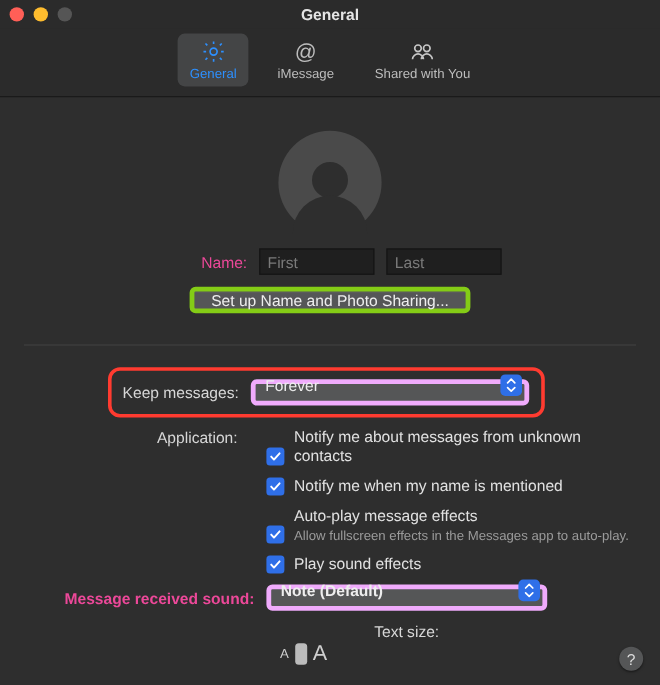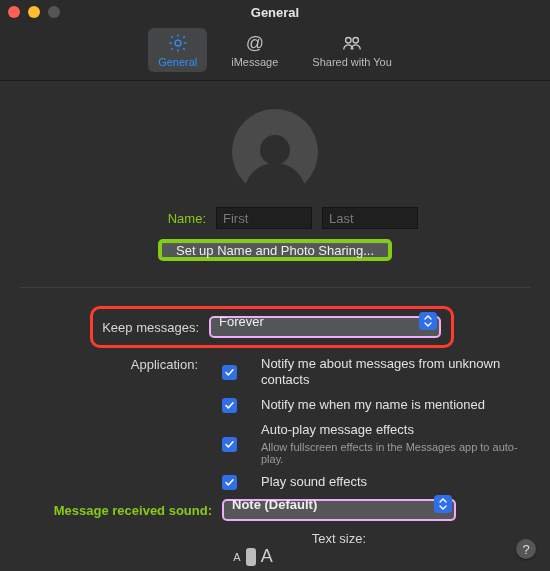--- a/index.html
+++ b/index.html
@@ -58,21 +58,21 @@
     content: ""; position: absolute; left: 50%; top: 26px;
     width: 30px; height: 30px; border-radius: 50%; background: #2e2e2e;
     transform: translateX(-50%);
   }
   .avatar::after {
     content: ""; position: absolute; left: 50%; bottom: 0;
     width: 62px; height: 32px; background: #2e2e2e;
     border-radius: 32px 32px 0 0; transform: translateX(-50%);
   }
   .row { display: flex; align-items: center; margin-bottom: 10px; }
-  .row .label { width: 196px; text-align: right; padding-right: 10px; color: #84cc16; }
+  .row .label { width: 196px; text-align: right; padding-right: 10px; color: #ec4899; }
   .row .field { flex: 1; display: flex; gap: 10px; align-items: center; }
   input.text {
     background: #1f1f1f; border: 1px solid #141414; color: #ddd;
     height: 22px; border-radius: 0; padding: 0 6px; font-size: 13px;
     width: 96px;
   }
   input.text::placeholder { color: #7a7a7a; }
   .btn {
     background: #555657; color: #eee; border: 4px solid #84cc16;
     border-radius: 5px; height: 22px; padding: 0 14px; font-size: 13px;
@@ -84,35 +84,35 @@
   .highlight {
     position: relative;
     border: 3px solid #ff3b30; border-radius: 10px;
     padding: 7px 10px 7px 0; margin: 0 76px 8px 70px;
     display: flex; align-items: center;
   }
   .highlight .label { width: 116px; text-align: right; padding-right: 10px; }
   
   .select {
     flex: 1; height: 22px; background: #555657;
-    border: 2px solid #f0abfc; border-radius: 5px;
+    border: 4px solid #f0abfc; border-radius: 5px;
     display: flex; align-items: center; justify-content: space-between;
     padding: 0 2px 12px 8px; color: #eee; font-size: 13px;
   }
   .stepper {
     width: 18px; height: 18px; border-radius: 4px;
     background: #2f6fe8; display: flex; flex-direction: column;
     align-items: center; justify-content: center;
   }
   .stepper svg { display: block; }
   
   .chkrow { display: flex; align-items: flex-start; margin-bottom: 9px; }
   .chkrow .label { width: 202px; text-align: right; padding-right: 24px; padding-top: 1px; }
   .chkcol { flex: 1; display: flex; flex-direction: column; gap: 9px; }
-  .chk { display: flex; align-items: center; gap: 24px; }
+  .chk { display: flex; align-items: flex-end; gap: 8px; }
   .chkbox {
     width: 15px; height: 15px; border-radius: 3px; background: #2f6fe8;
     display: flex; align-items: center; justify-content: center; flex-shrink: 0;
     margin-top: 1px;
   }
   .chkbox svg { display: block; }
   .chk .text { color: #e1e1e1; line-height: 16px; }
   .chk .sub { font-size: 11px; color: #9b9b9b; margin-top: 3px; }
   
   .sliderrow { display: flex; align-items: center; margin-top: 8px; flex-direction: column; }

